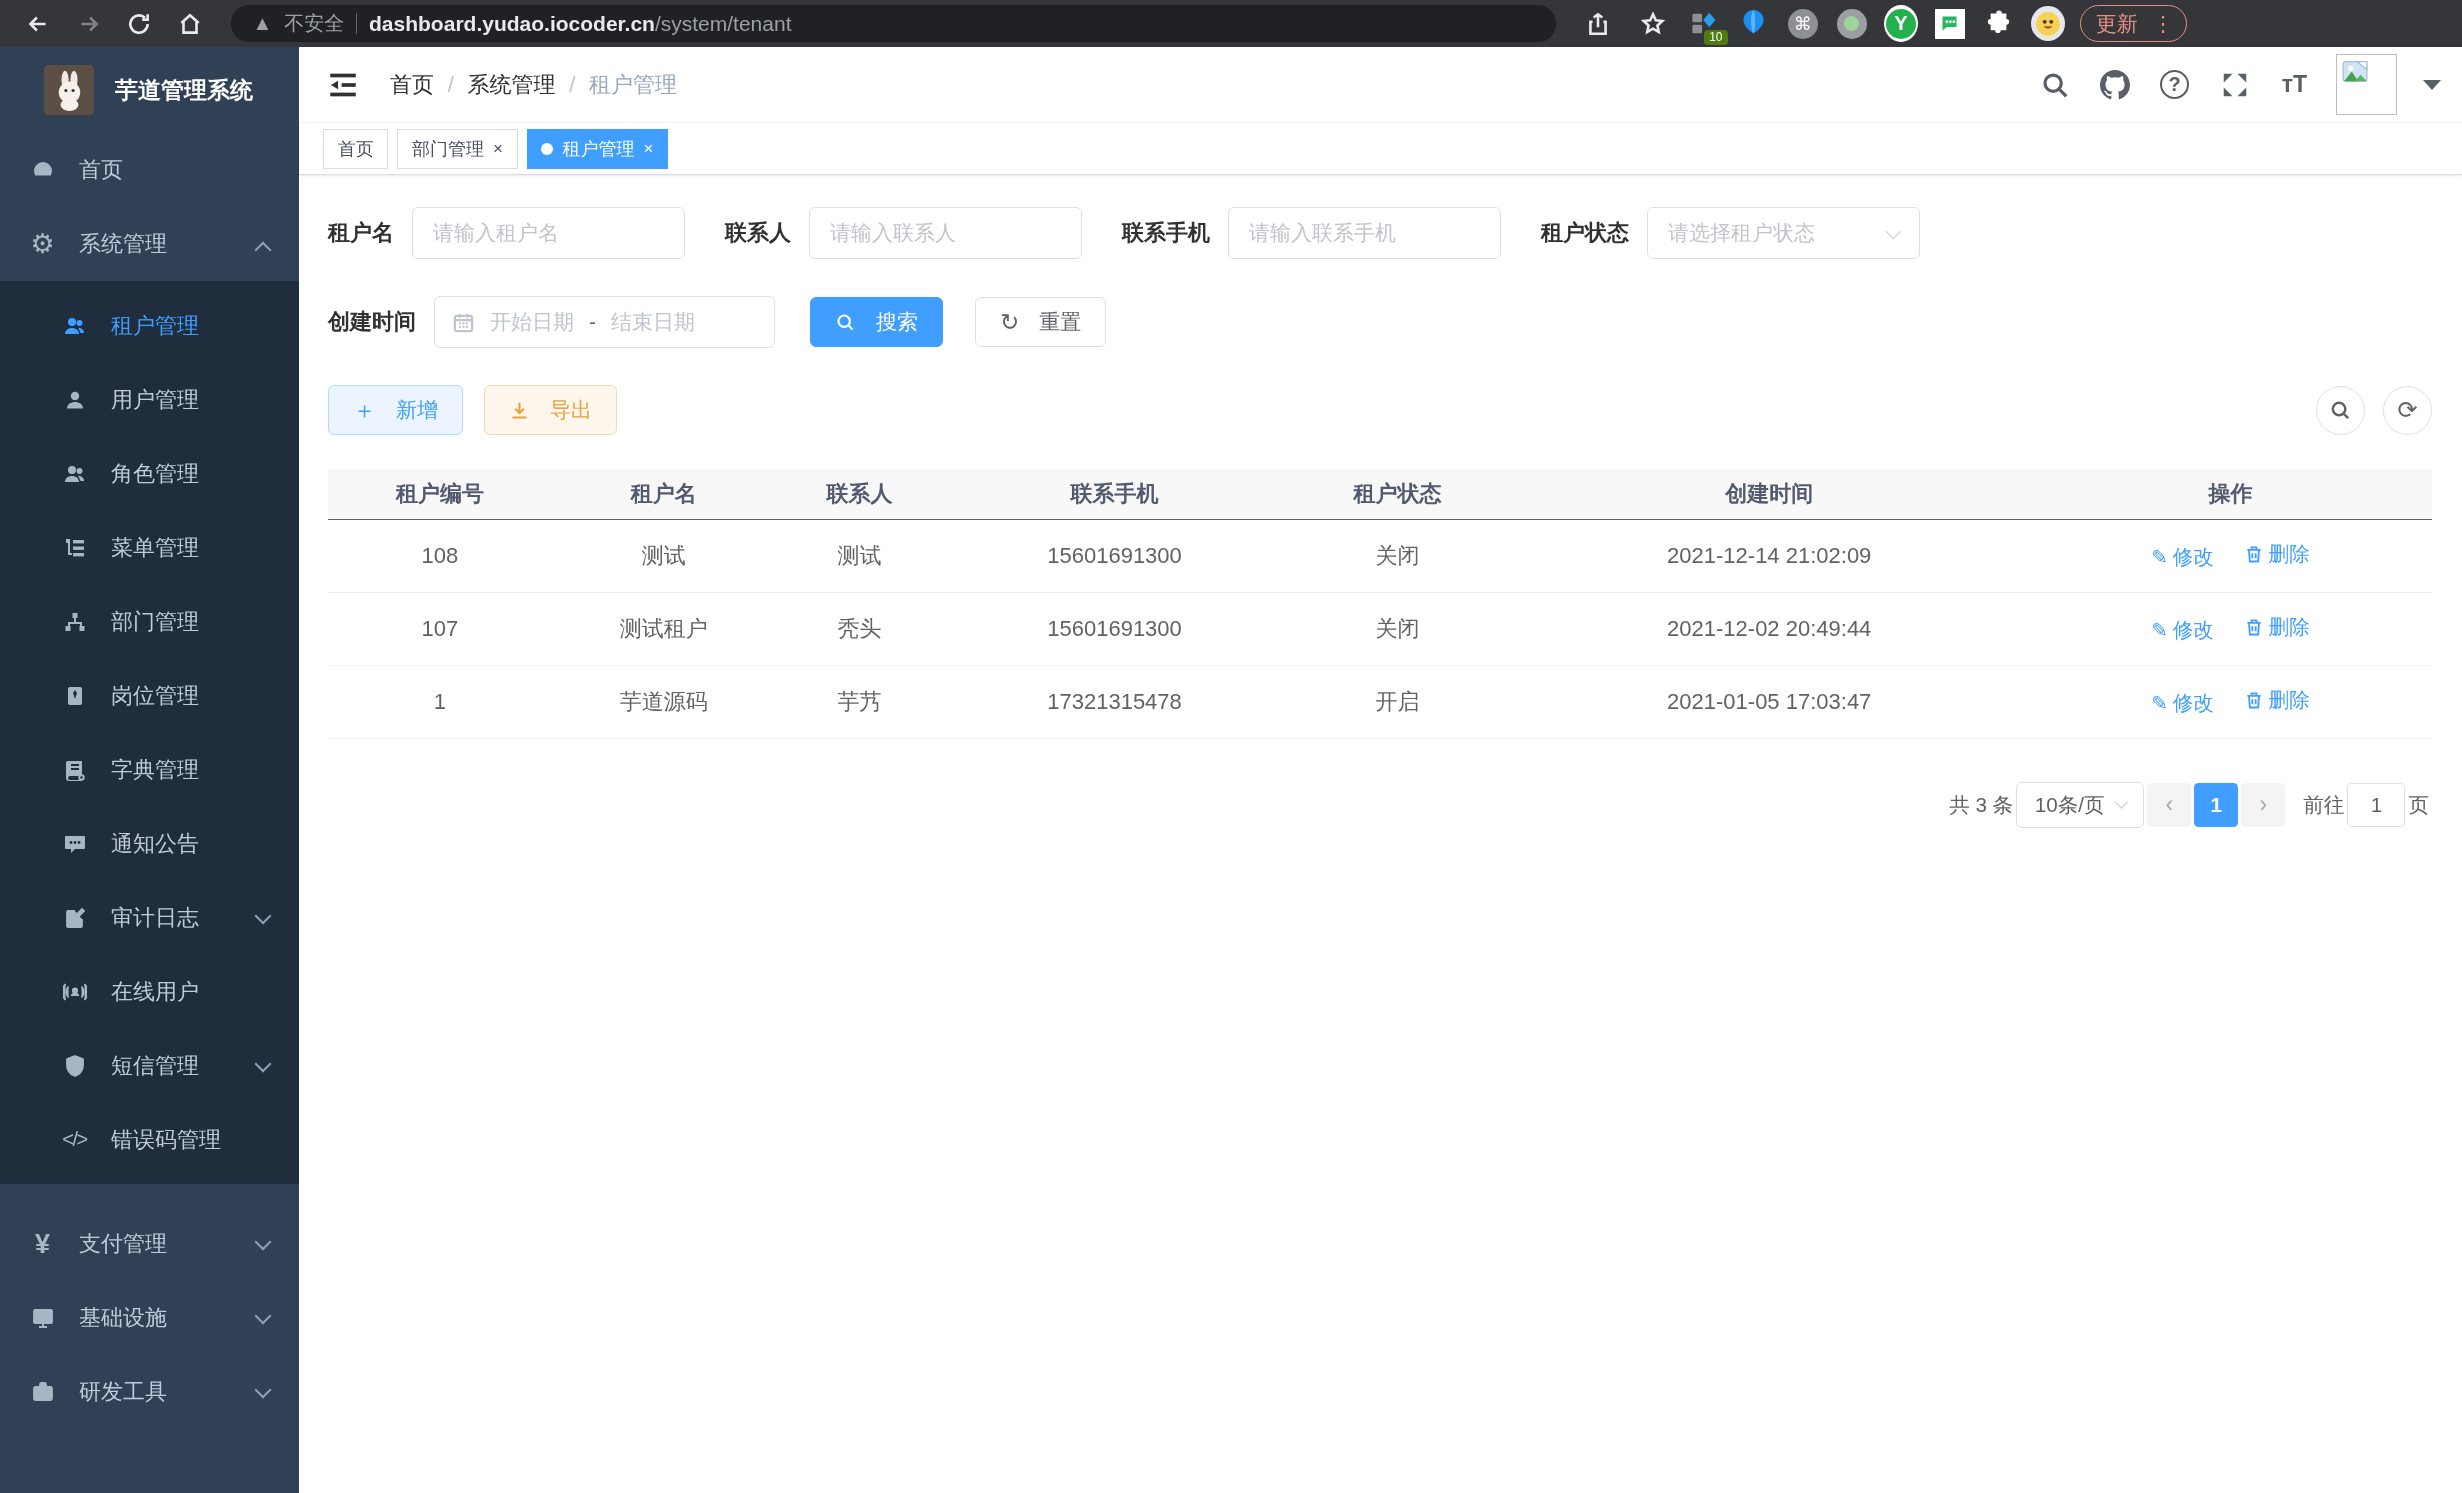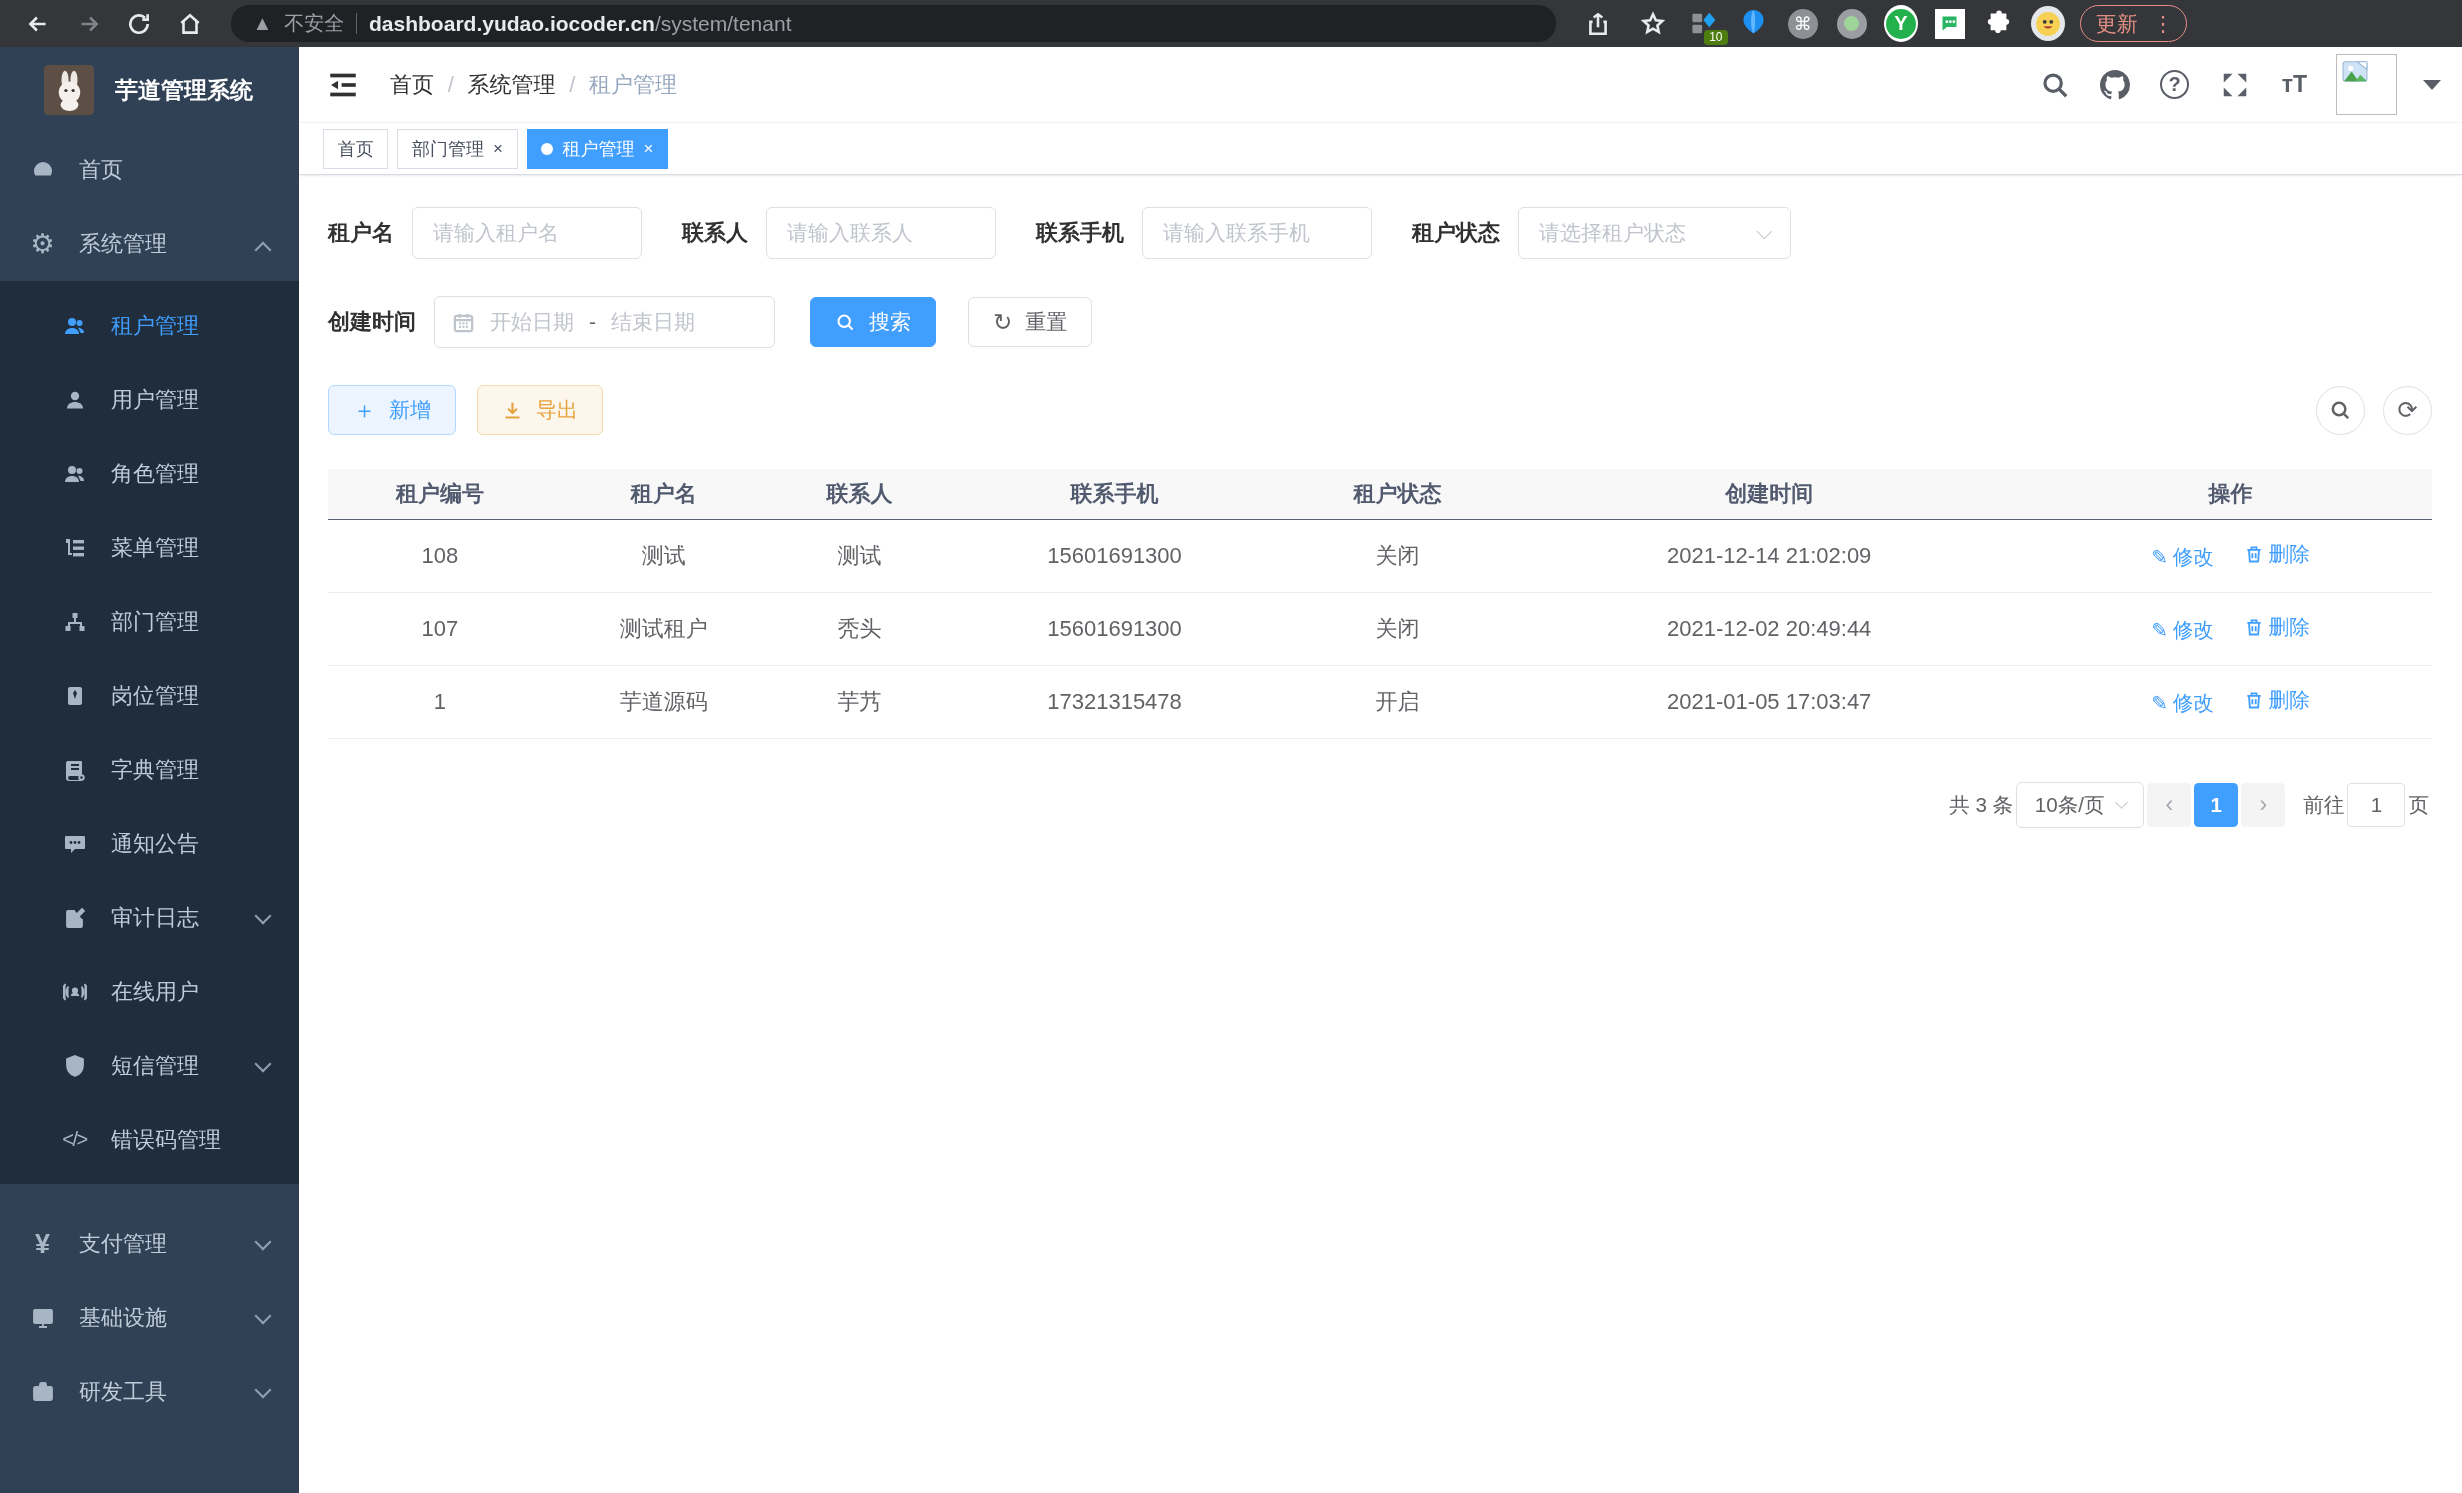--- a/index.html
+++ b/index.html
@@ -72,32 +72,32 @@
     background:#fff; color:#495060; font-size:18px; cursor:pointer; }
   .tag .x { font-size:17px; color:#495060; }
   .tag.active { background:#409eff; border-color:#409eff; color:#fff; }
   .tag.active .x { color:#fff; }
   .tag-dot { width:12px; height:12px; border-radius:50%; background:#fff; }
 
   
   .content { padding:32px 30px 0 29px; }
   .form-row { display:flex; align-items:center; margin-bottom:37px; }
   .f-label { font-size:22px; font-weight:700; color:#303133; margin-right:18px; white-space:nowrap; }
-  .f-input { width:230px; height:52px; border:0.8px solid #dcdfe6; border-radius:6px; padding:0 20px;
+  .f-input { width:273px; height:52px; border:0.8px solid #dcdfe6; border-radius:6px; padding:0 20px;
     font-size:21px; color:#606266; outline:none; font-family:inherit; }
   .f-input::placeholder { color:#c0c4cc; }
   .gap { width:40px; }
   .select-box { width:273px; height:52px; border:0.8px solid #dcdfe6; border-radius:6px; display:flex; align-items:center;
     padding:0 20px; font-size:21px; color:#c0c4cc; position:relative; cursor:pointer; }
   .select-box .chev2 { position:absolute; right:20px; top:18px; width:10.7px; height:10.7px;
     border-right:1.9px solid #c0c4cc; border-bottom:1.9px solid #c0c4cc; transform:rotate(45deg); }
   .date-range { width:341px; height:52px; border:0.8px solid #dcdfe6; border-radius:6px; display:flex; align-items:center;
     padding:0 17px; gap:15px; font-size:21px; color:#c0c4cc; cursor:pointer; }
   .date-range svg { width:23px; height:23px; fill:none; stroke:#c0c4cc; stroke-width:2.4; flex:none; }
-  .btn { height:50px; border-radius:6px; display:inline-flex; align-items:center; justify-content:center; gap:13px;
+  .btn { height:50px; border-radius:6px; display:inline-flex; align-items:center; justify-content:center; gap:20px;
     font-size:21px; padding:0 24px; cursor:pointer; border:0.8px solid #dcdfe6; background:#fff; color:#606266; font-family:inherit; }
   .btn svg { width:21px; height:21px; }
   .btn-primary { background:#409eff; border-color:#409eff; color:#fff; }
   .btn-plain-blue { background:#ecf5ff; border-color:#b3d8ff; color:#409eff; }
   .btn-plain-warn { background:#fdf6ec; border-color:#f5dab1; color:#e6a23c; }
   .toolbar-row { display:flex; align-items:center; margin-bottom:34px; }
   .round-btn { width:49px; height:49px; border-radius:50%; border:0.8px solid #dcdfe6; background:#fff; color:#606266;
     display:flex; align-items:center; justify-content:center; cursor:pointer; font-size:23px; }
   .round-btn svg { width:23px; height:23px; fill:none; stroke:#606266; stroke-width:2.6; }
 

